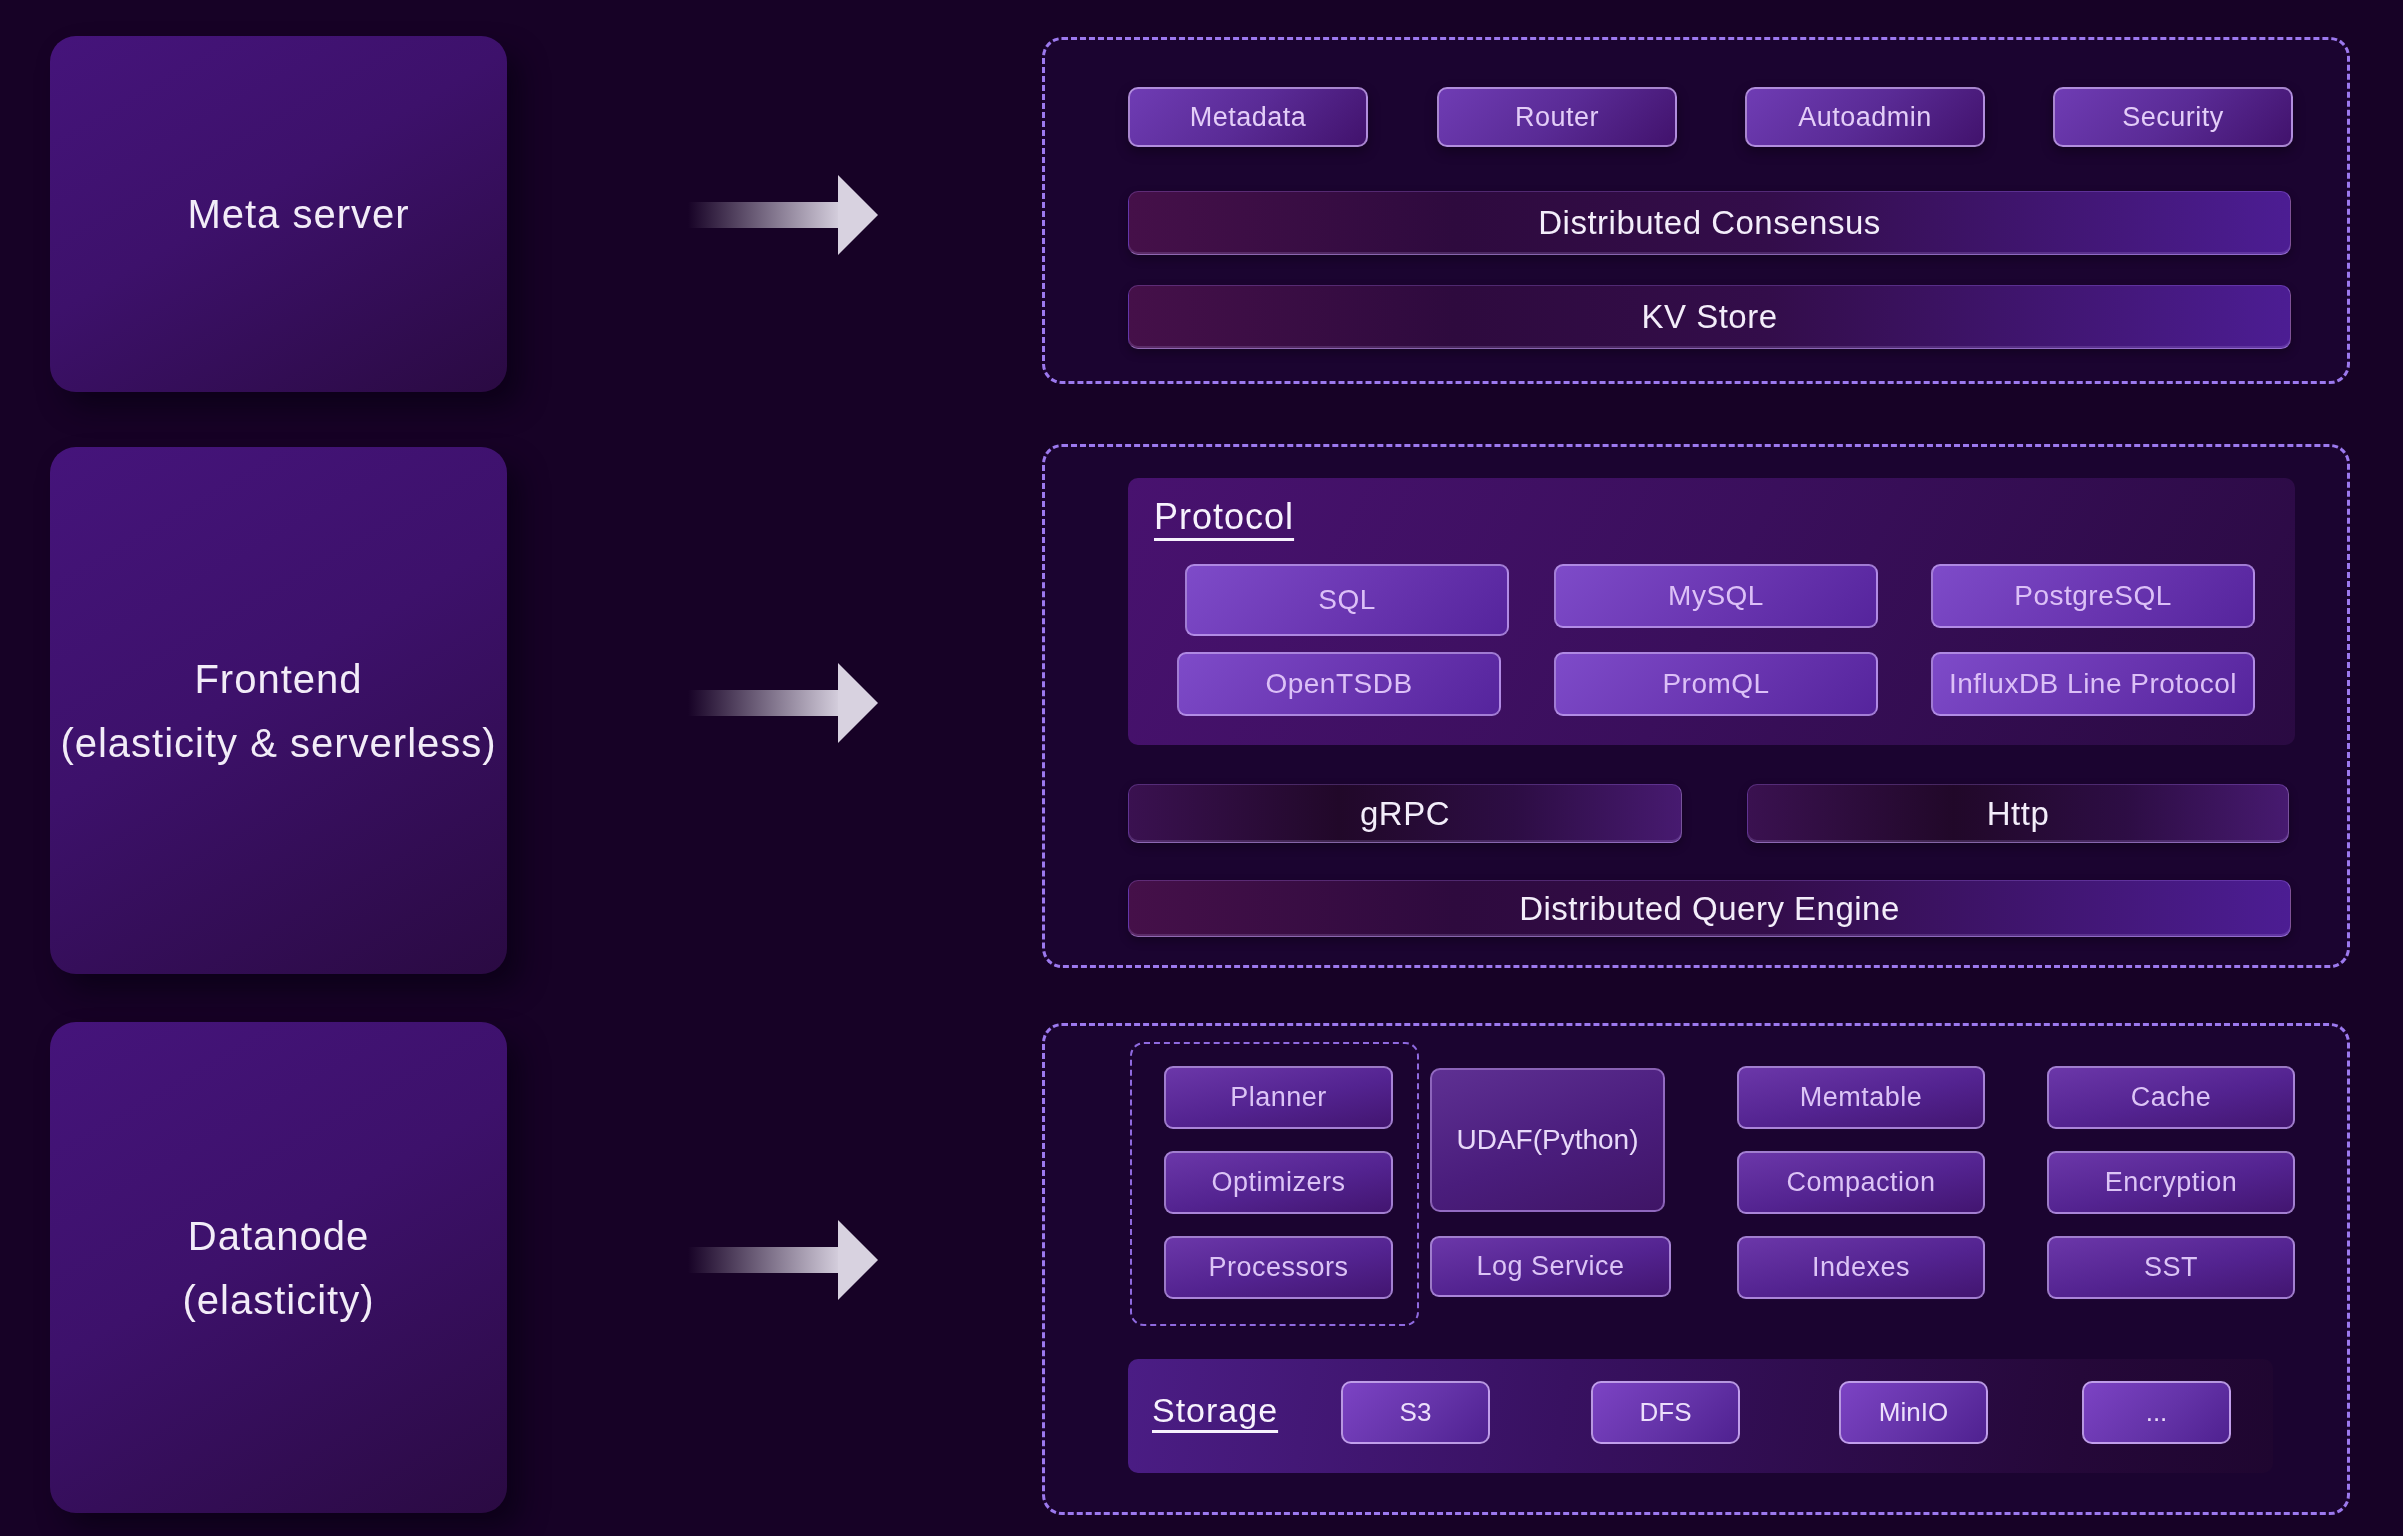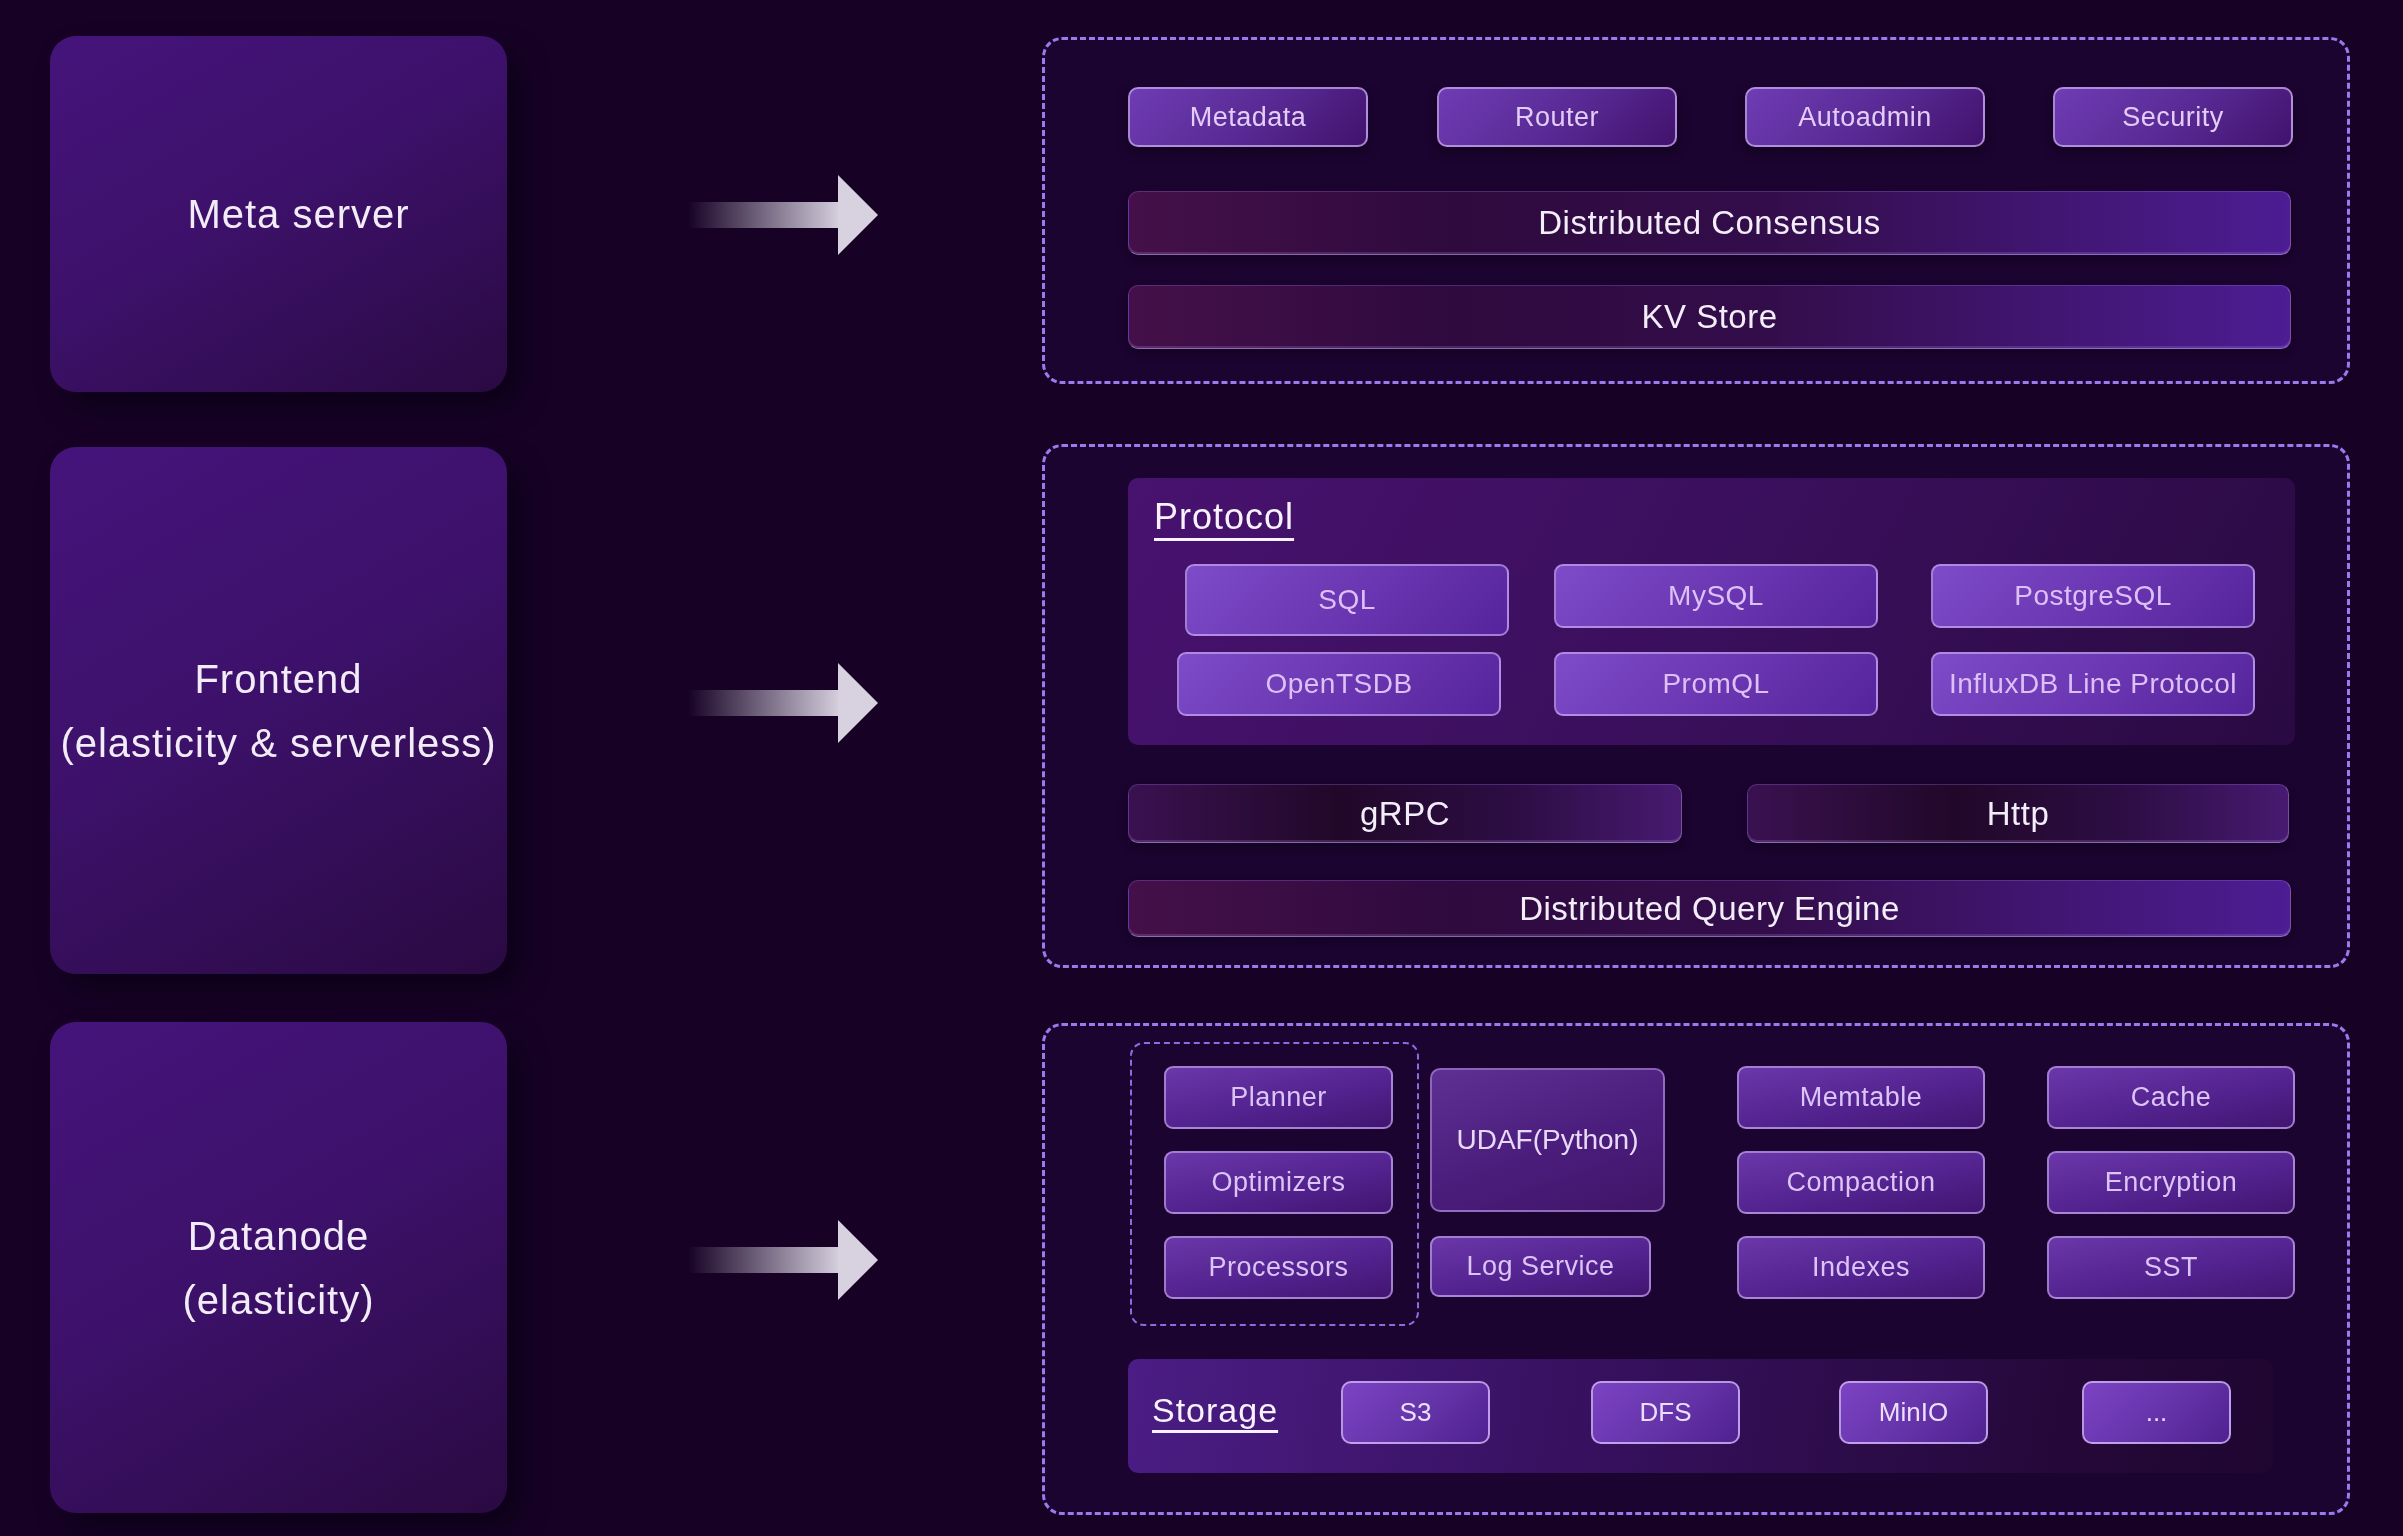--- a/index.html
+++ b/index.html
@@ -210,21 +210,21 @@
         <span>Optimizers</span>
       </div>
       <div class="mini" style="left:32px;top:192px;width:229px;height:63px;">
         <span>Processors</span>
       </div>
     </div>
 
     <div class="udaf" style="left:385px;top:42px;width:235px;height:144px;">
       <span>UDAF(Python)</span>
     </div>
-    <div class="mini" style="left:385px;top:210px;width:221px;height:61px;">
+    <div class="mini" style="left:385px;top:210px;width:241px;height:61px;">
       <span>Log Service</span>
     </div>
 
     <div class="mini" style="left:692px;top:40px;width:248px;height:63px;">
       <span>Memtable</span>
     </div>
     <div class="mini" style="left:692px;top:125px;width:248px;height:63px;">
       <span>Compaction</span>
     </div>
     <div class="mini" style="left:692px;top:210px;width:248px;height:63px;">

